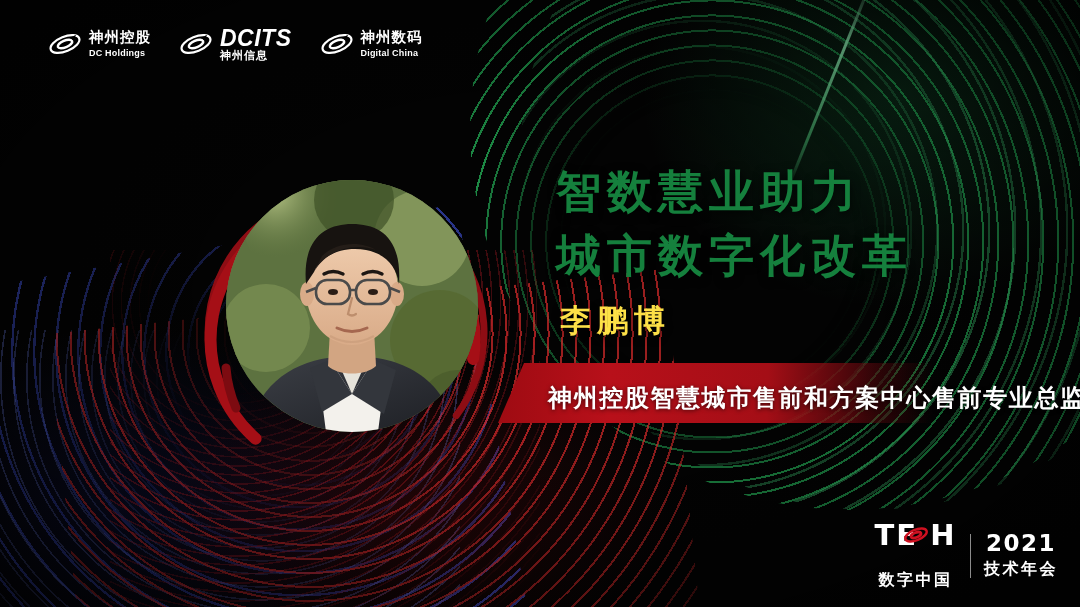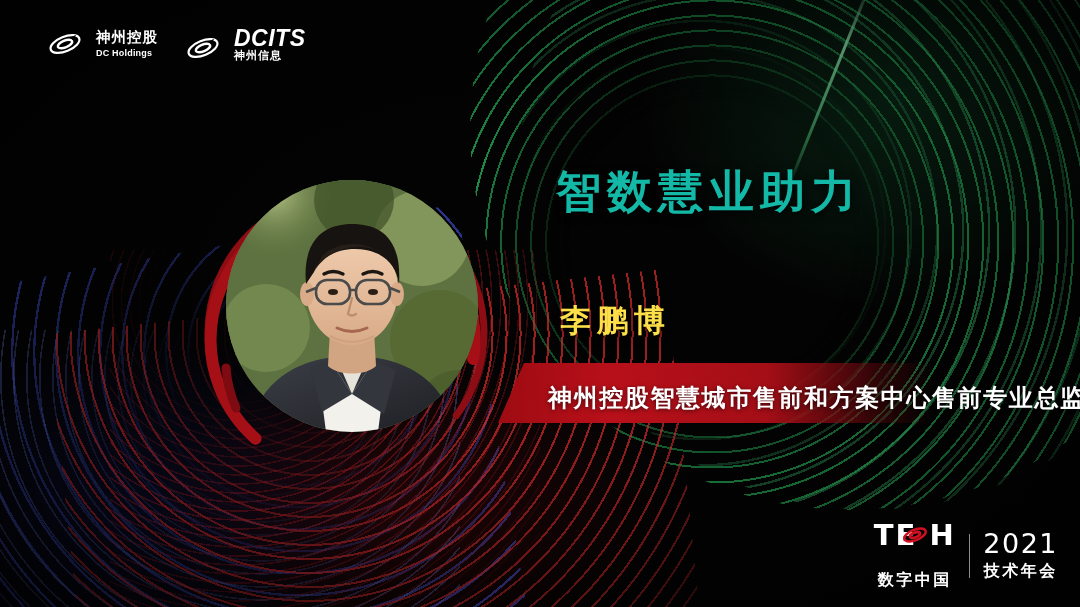--- a/index.html
+++ b/index.html
@@ -91,21 +91,21 @@
   }
 
   
   .vignette {
     position:absolute; inset:0;
     background:radial-gradient(ellipse at 50% 48%, rgba(0,0,0,0) 30%, rgba(0,0,0,.45) 72%, rgba(0,0,0,.8) 100%);
   }
 
   
   .logo-bar { position:absolute; left:48px; top:26px; display:flex; align-items:center; gap:28px; z-index:7; }
-  .logo { display:flex; align-items:flex-end; gap:14px; }
+  .logo { display:flex; align-items:center; gap:7px; }
   .logo .swirl { width:34px; height:28px; flex:none; }
   .logo .lt { line-height:1.05; }
   .logo .cn { font-size:14.5px; font-weight:700; letter-spacing:1px; white-space:nowrap; }
   .logo .en { font-size:9px; font-weight:700; letter-spacing:.2px; white-space:nowrap; margin-top:4px; }
   .logo .big { font-size:23px; font-weight:800; font-style:italic; letter-spacing:.5px; }
 
   
   .portrait-wrap { position:absolute; left:178px; top:132px; width:340px; height:345px; z-index:5; }
   .ring-outer { position:absolute; inset:0; }
   .photo {
@@ -118,21 +118,21 @@
       linear-gradient(155deg, #7e9255 0%, #5f7340 38%, #41542c 68%, #232d18 100%);
     box-shadow:0 0 22px rgba(0,0,0,.55) inset;
   }
   .photo svg { position:absolute; inset:0; width:100%; height:100%; }
 
   
   .title-block { position:absolute; left:556px; top:160px; z-index:8; }
   .ttl {
     font-family:"DejaVu Serif", serif;
     font-size:45px; font-weight:700; line-height:1.42;
-    letter-spacing:6px; color:#14b8a6;
+    letter-spacing:6px; color:#15803d;
     text-shadow:0 2px 10px rgba(0,0,0,.9);
     white-space:nowrap;
   }
   .speaker {
     position:absolute; left:560px; top:300px; z-index:8;
     font-family:"DejaVu Serif", serif;
     font-size:31px; font-weight:600; letter-spacing:6px; color:#fde047;
     text-shadow:0 2px 8px rgba(0,0,0,.9);
     white-space:nowrap;
   }
@@ -161,21 +161,21 @@
     font-size:29px; font-weight:800; letter-spacing:2px; line-height:1;
     font-family:"DejaVu Sans", sans-serif;
   }
   .ev-tech .cmark {
     position:absolute; left:50%; top:50%; transform:translate(-50%,-50%);
     width:26px; height:22px;
   }
   .ev-sub { font-size:16px; font-weight:700; letter-spacing:2.5px; margin-top:20px; }
   .ev-div { width:1.5px; height:44px; background:rgba(255,255,255,.55); }
   .ev-right { text-align:center; }
-  .ev-year { font-size:27px; font-weight:400; letter-spacing:1.5px; line-height:1; font-family:"DejaVu Sans", sans-serif; }
+  .ev-year { font-size:23px; font-weight:700; letter-spacing:1.5px; line-height:1; font-family:"DejaVu Sans", sans-serif; }
   .ev-conf { font-size:16px; font-weight:700; letter-spacing:2.5px; margin-top:4px; }
 </style>
 </head>
 <body>
 
 <div class="bg">
   <div class="green-glow"></div>
   <div class="vortex-green"></div>
   <div class="vortex-green2"></div>
   <div class="green-streak"></div>
@@ -210,20 +210,31 @@
       <ellipse cx="20" cy="16" rx="18" ry="8.5" fill="none" stroke="#fff" stroke-width="2.6" transform="rotate(-22 20 16)"></ellipse>
       <ellipse cx="20" cy="16" rx="9" ry="4" fill="none" stroke="#fff" stroke-width="3" transform="rotate(-22 20 16)"></ellipse>
       <path d="M26 9 L33 5 L30 12 Z" fill="#000"></path>
     </svg>
     <div class="lt">
       <div class="big">DCITS</div>
       <div class="cn" style="font-size:11px">神州信息</div>
     </div>
   </div>
 
+  <div class="logo">
+    <svg class="swirl" viewBox="0 0 40 32">
+      <ellipse cx="20" cy="16" rx="18" ry="8.5" fill="none" stroke="#fff" stroke-width="2.6" transform="rotate(-22 20 16)"></ellipse>
+      <ellipse cx="20" cy="16" rx="9" ry="4" fill="none" stroke="#fff" stroke-width="3" transform="rotate(-22 20 16)"></ellipse>
+      <path d="M26 9 L33 5 L30 12 Z" fill="#000"></path>
+    </svg>
+    <div class="lt">
+      <div class="cn">神州数码</div>
+      <div class="en">Digital China</div>
+    </div>
+  </div>
 
 </div>
 
 <div class="portrait-wrap">
 
   <svg class="ring-outer" viewBox="0 0 340 345">
 
     <path d="M 36 250 A 138 138 0 1 1 262 297" fill="none" stroke="#8e0d14" stroke-width="7" stroke-linecap="round" transform="rotate(-8 174 174)"></path>
 
     <path d="M 92 316 A 132 132 0 1 1 300 214" fill="none" stroke="#a50f16" stroke-width="12" stroke-linecap="round" transform="rotate(6 174 174)"></path>
@@ -293,20 +304,21 @@
 
       <path d="M 111 148 Q 126 155 141 148" stroke="#a5674f" stroke-width="3" fill="none" stroke-linecap="round"></path>
 
       <path d="M 104 156 Q 126 168 148 156" stroke="#c79a78" stroke-width="2" fill="none" opacity=".6"></path>
     </svg>
   </div>
 </div>
 
 <div class="title-block">
   <div class="ttl">智数慧业助力</div>
+  <div class="ttl">城市数字化改革</div>
 </div>
 
 <div class="speaker">李鹏博</div>
 
 <div class="role-banner"></div>
 <div class="role-text">神州控股智慧城市售前和方案中心售前专业总监</div>
 
 <div class="event-logo">
   <div class="ev-left">
     <div class="ev-tech">

